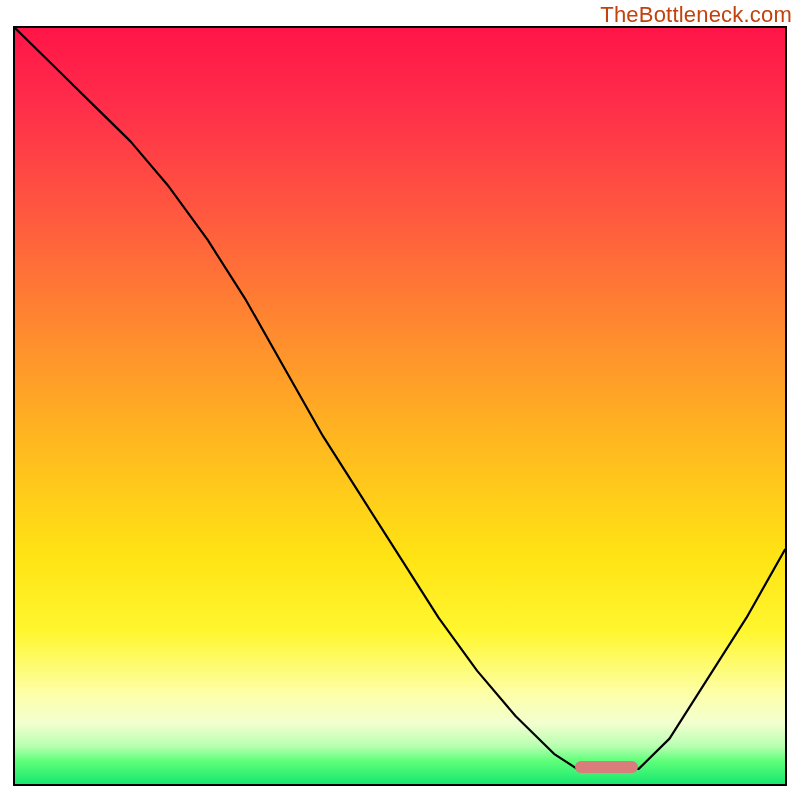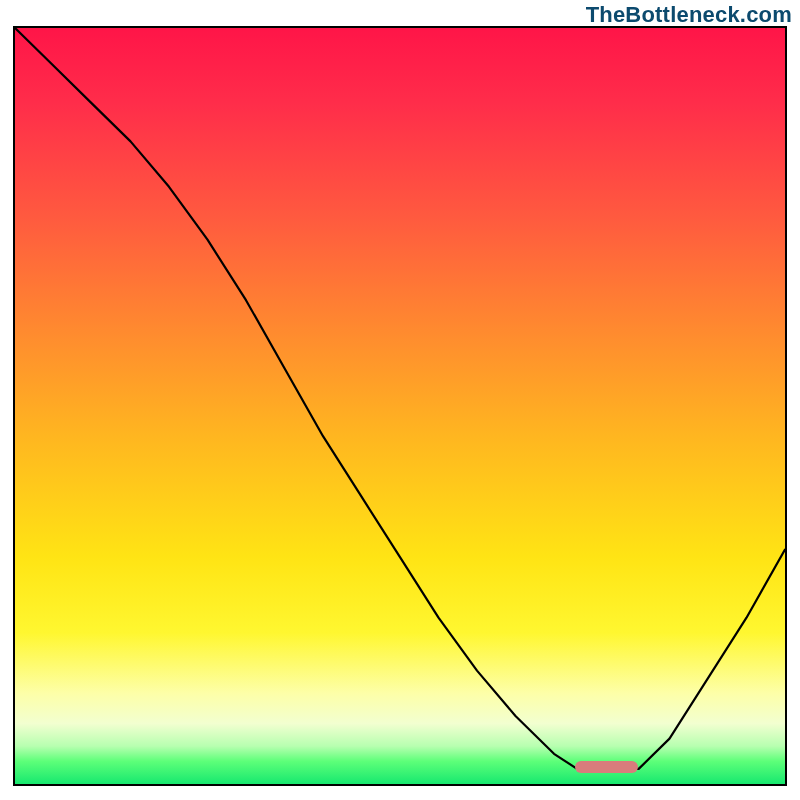--- a/index.html
+++ b/index.html
@@ -13,22 +13,22 @@
   .frame {
     position: relative;
     width: 800px;
     height: 800px;
   }
   .watermark {
     position: absolute;
     top: 2px;
     right: 8px;
     font-size: 22px;
-    font-weight: bold;
-    color: #0c4a6e;
+    font-weight: normal;
+    color: #c2410c;
     letter-spacing: 0.2px;
   }
   .plot-box {
     position: absolute;
     left: 13px;
     top: 26px;
     width: 774px;
     height: 760px;
     border: 2px solid #000;
     box-sizing: border-box;

